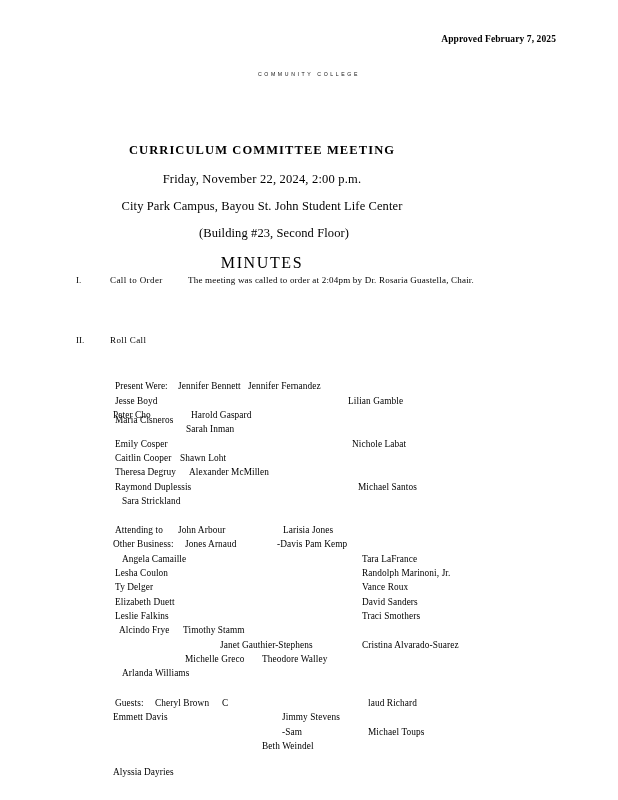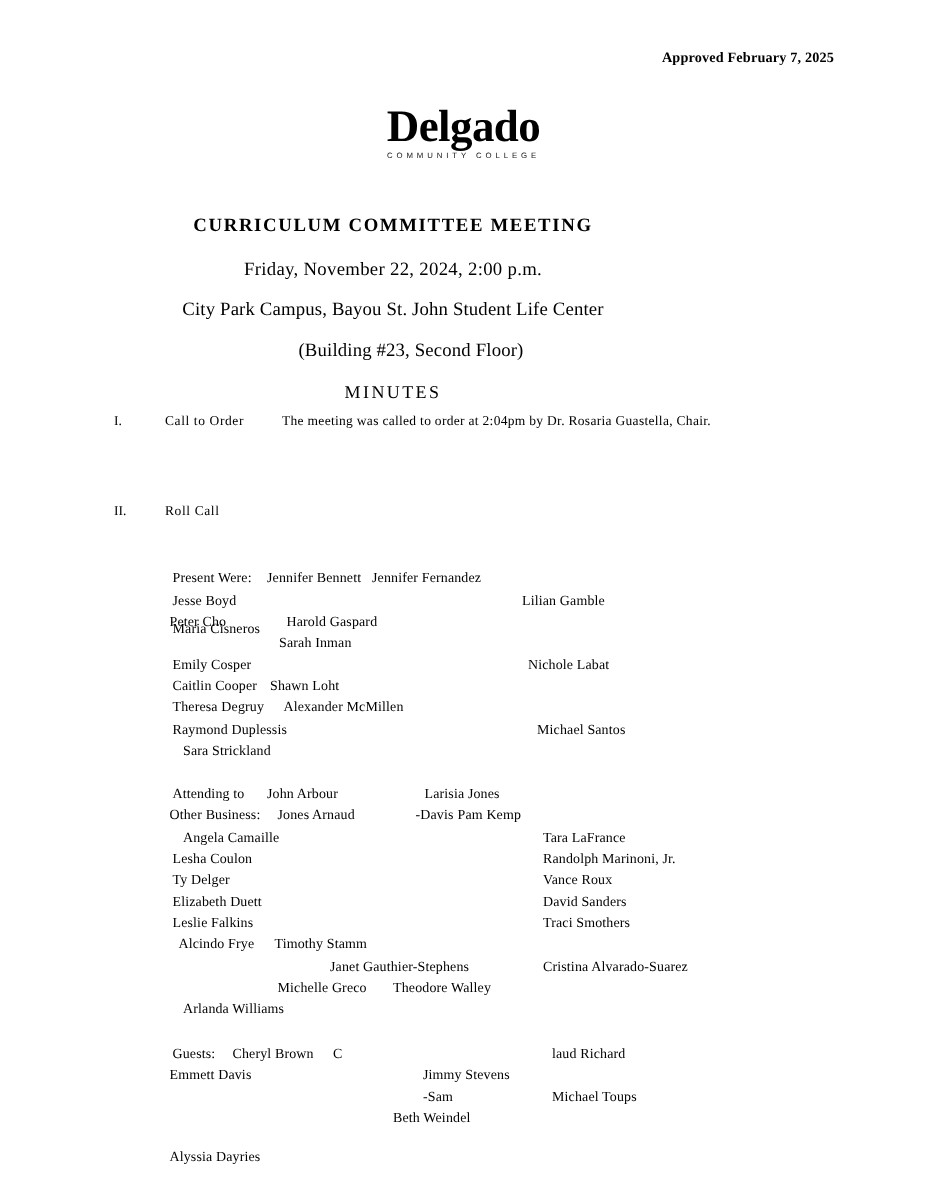--- a/index.html
+++ b/index.html
@@ -73,21 +73,21 @@
     margin-top: 12px;
     letter-spacing: 0.1px;
   }
   .line4 {
     font-size: 12.5px;
     margin-top: 12px;
     letter-spacing: 0.1px;
     padding-left: 24px;
   }
   .minutes {
-    font-size: 12px;
+    font-size: 16px;
     margin-top: 13px;
     letter-spacing: 1.6px;
     font-weight: normal;
   }
   .body-area {
     position: absolute;
     top: 275px;
     left: 0;
     width: 618px;
   }
@@ -132,21 +132,20 @@
   }
 </style>
 </head>
 <body>
 
 <div class="page">
 
   <div class="approved">Approved February 7, 2025</div>
 
   <div class="logo">
-    <div class="logo-word">Delgado</div>
     <div class="logo-sub">COMMUNITY COLLEGE</div>
   </div>
 
   <div class="title-block">
     <div class="doc-title">CURRICULUM COMMITTEE MEETING</div>
     <div class="line2">Friday, November 22, 2024, 2:00 p.m.</div>
     <div class="line3">City Park Campus, Bayou St. John Student Life Center</div>
     <div class="line4">(Building #23, Second Floor)</div>
     <div class="minutes">MINUTES</div>
   </div>

